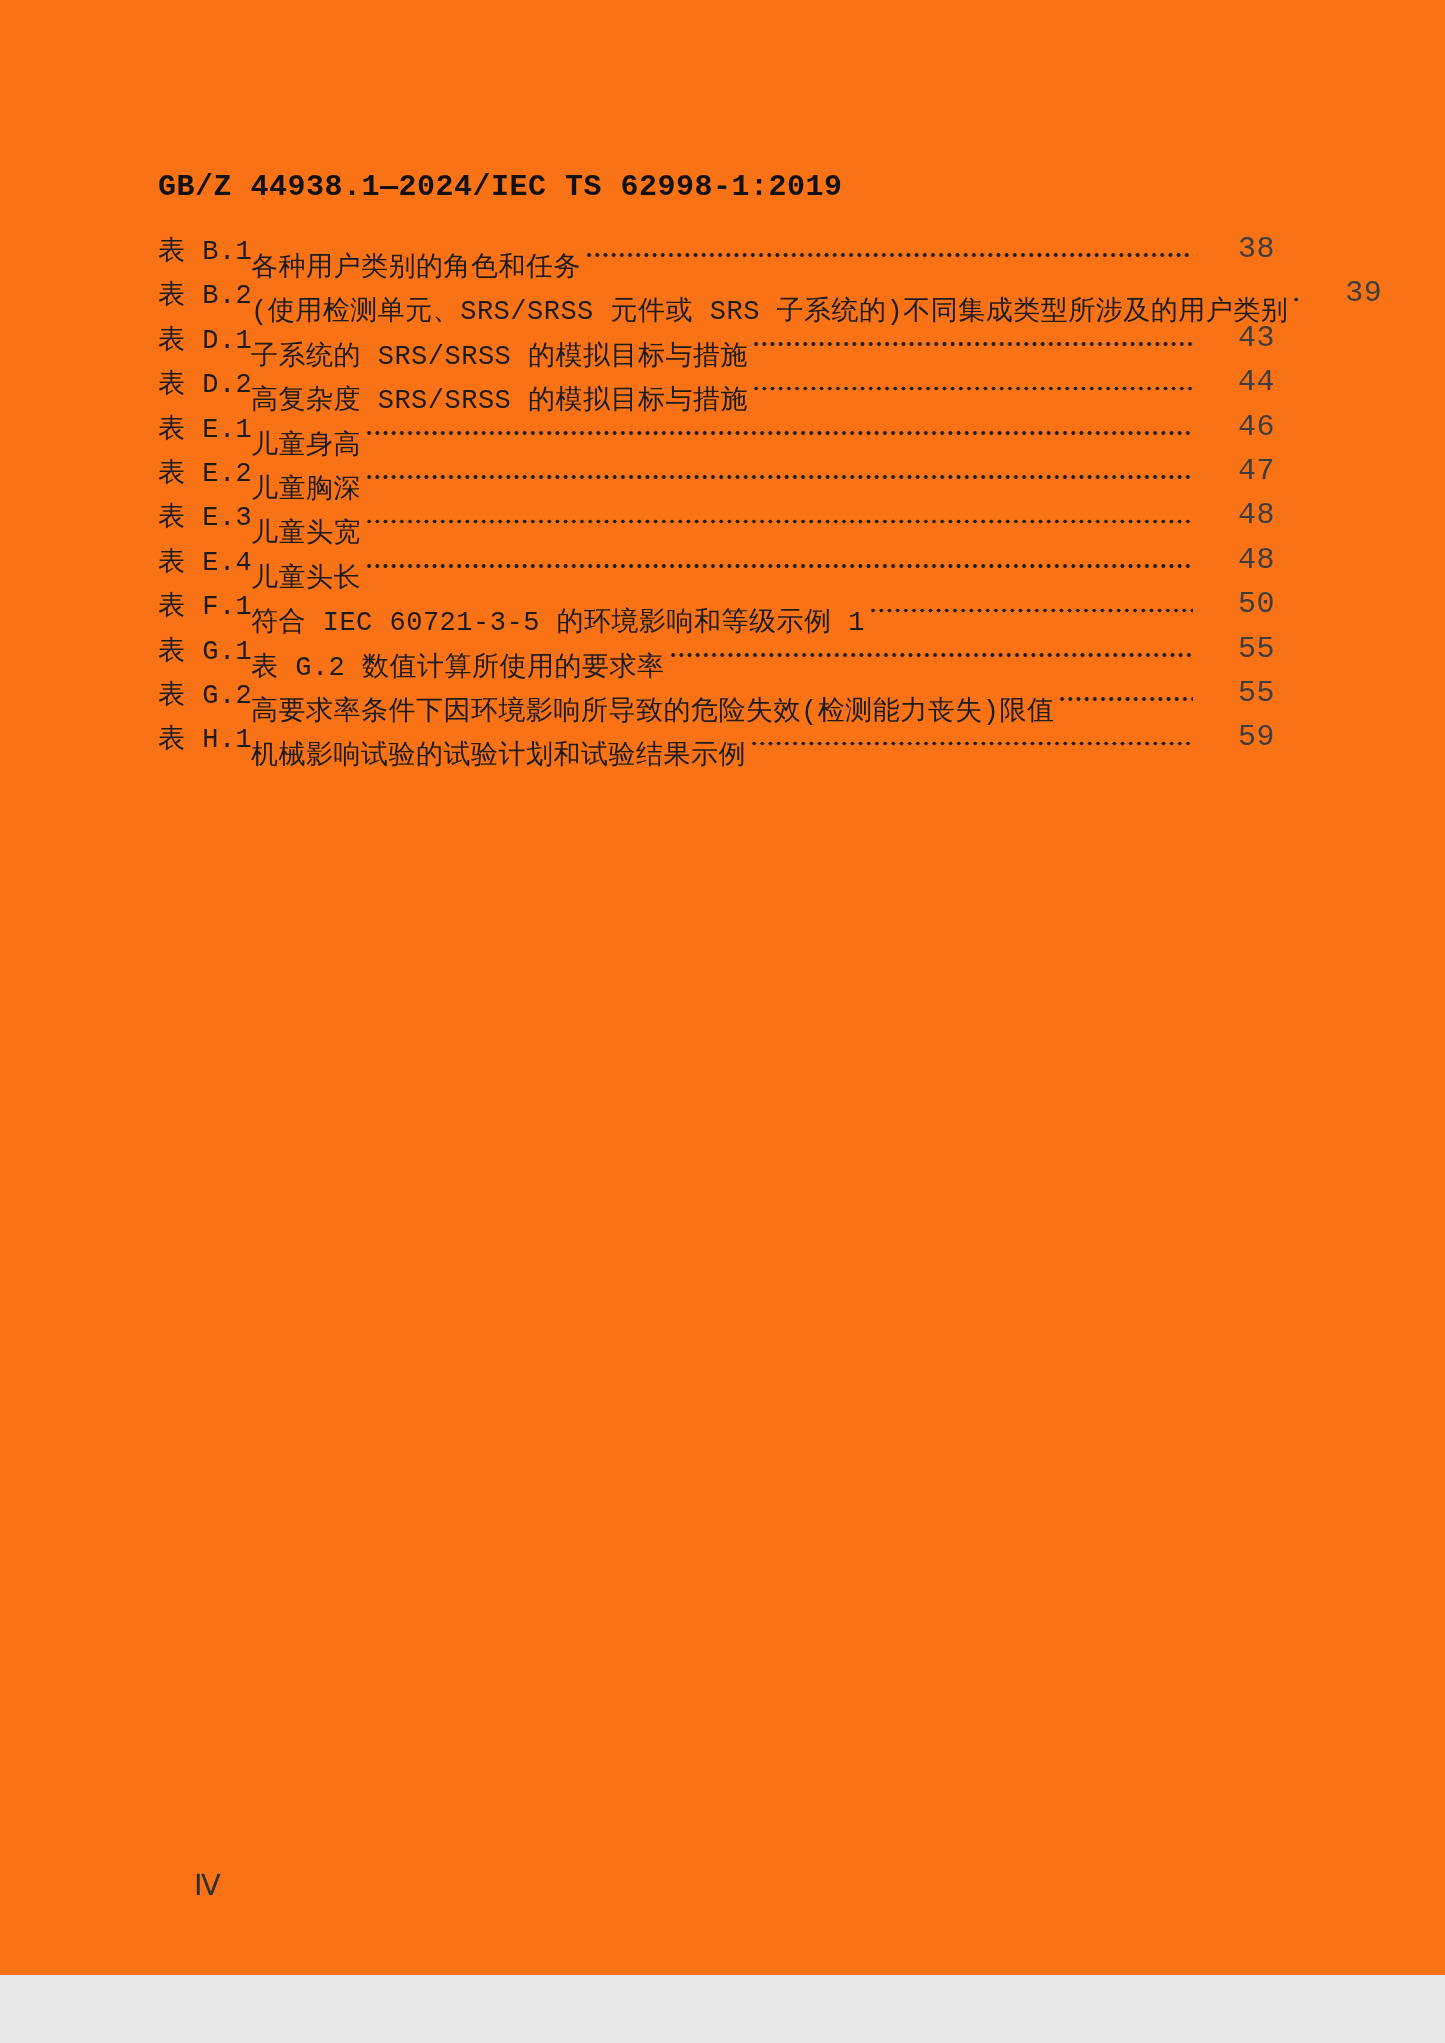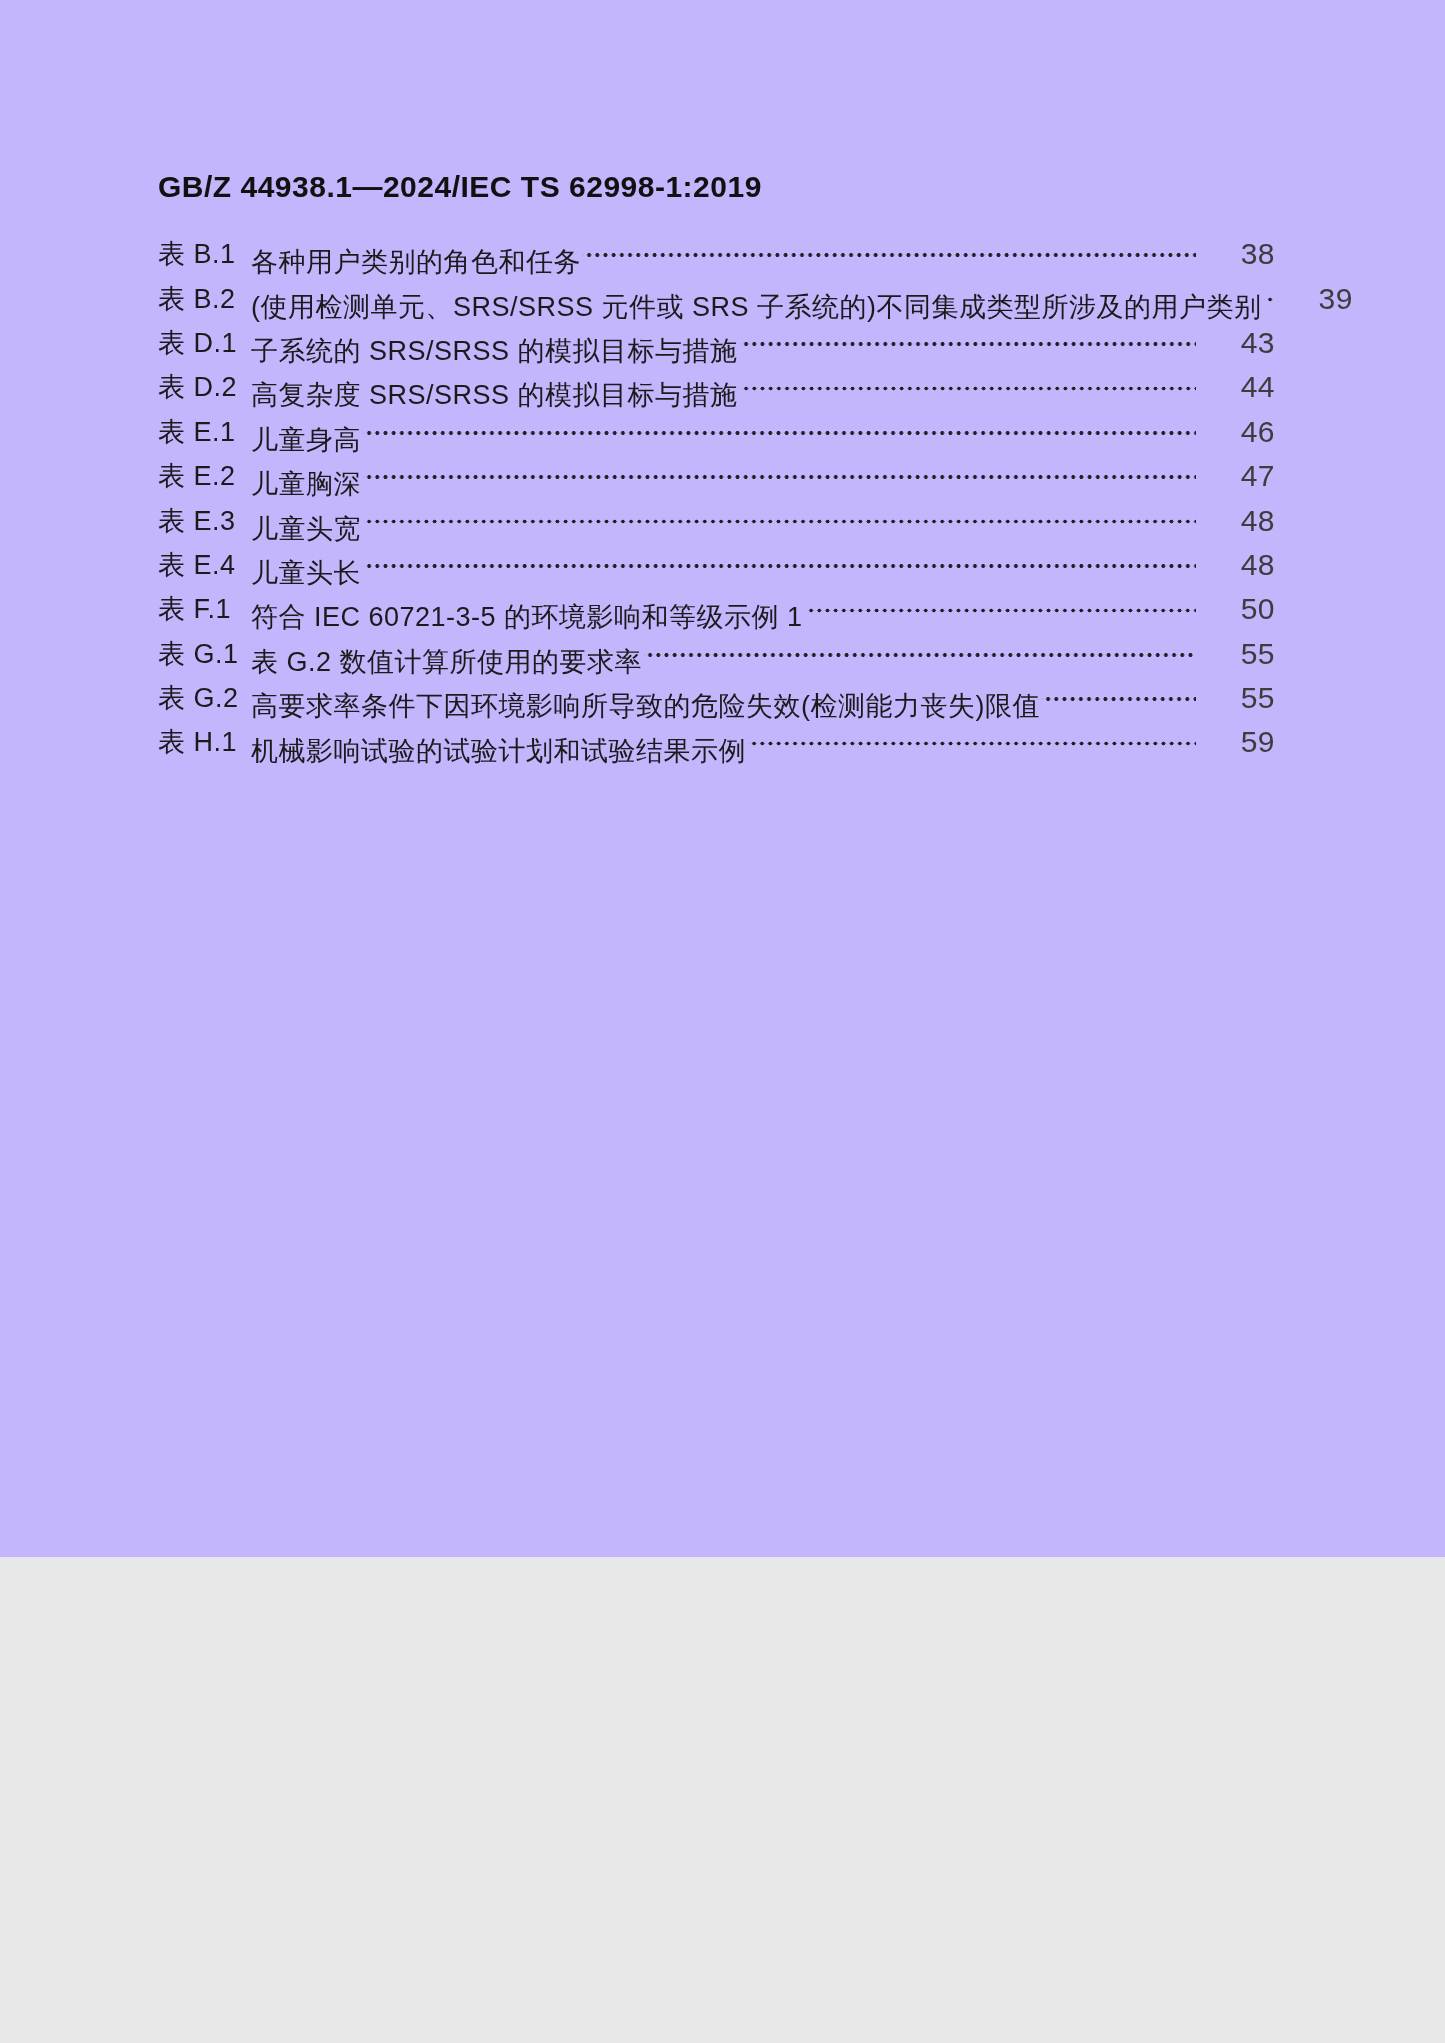--- a/index.html
+++ b/index.html
@@ -3,23 +3,23 @@
 <meta charset="utf-8">
 <style>
   html, body {
     margin: 0;
     padding: 0;
     background: #e8e8e8;
   }
   .page {
     position: relative;
     width: 1445px;
-    height: 1557px;
-    background: #c4b5fd;
-    font-family: Liberation Sans, sans-serif;
+    height: 1975px;
+    background: #f97316;
+    font-family: Liberation Mono, monospace;
     color: #1b1b1b;
     overflow: hidden;
   }
   .doc-header {
     position: absolute;
     left: 158px;
     top: 170px;
     font-size: 30px;
     font-weight: bold;
     color: #111111;
@@ -27,21 +27,20 @@
     white-space: nowrap;
   }
   .toc {
     position: absolute;
     left: 158px;
     top: 232px;
     width: 1117px;
   }
   .toc-row {
     display: flex;
-    align-items: center;
     height: 44.4px;
     font-size: 27px;
     white-space: nowrap;
   }
   .toc-label {
     flex: none;
     width: 93px;
     letter-spacing: 0.5px;
   }
   .toc-title {

